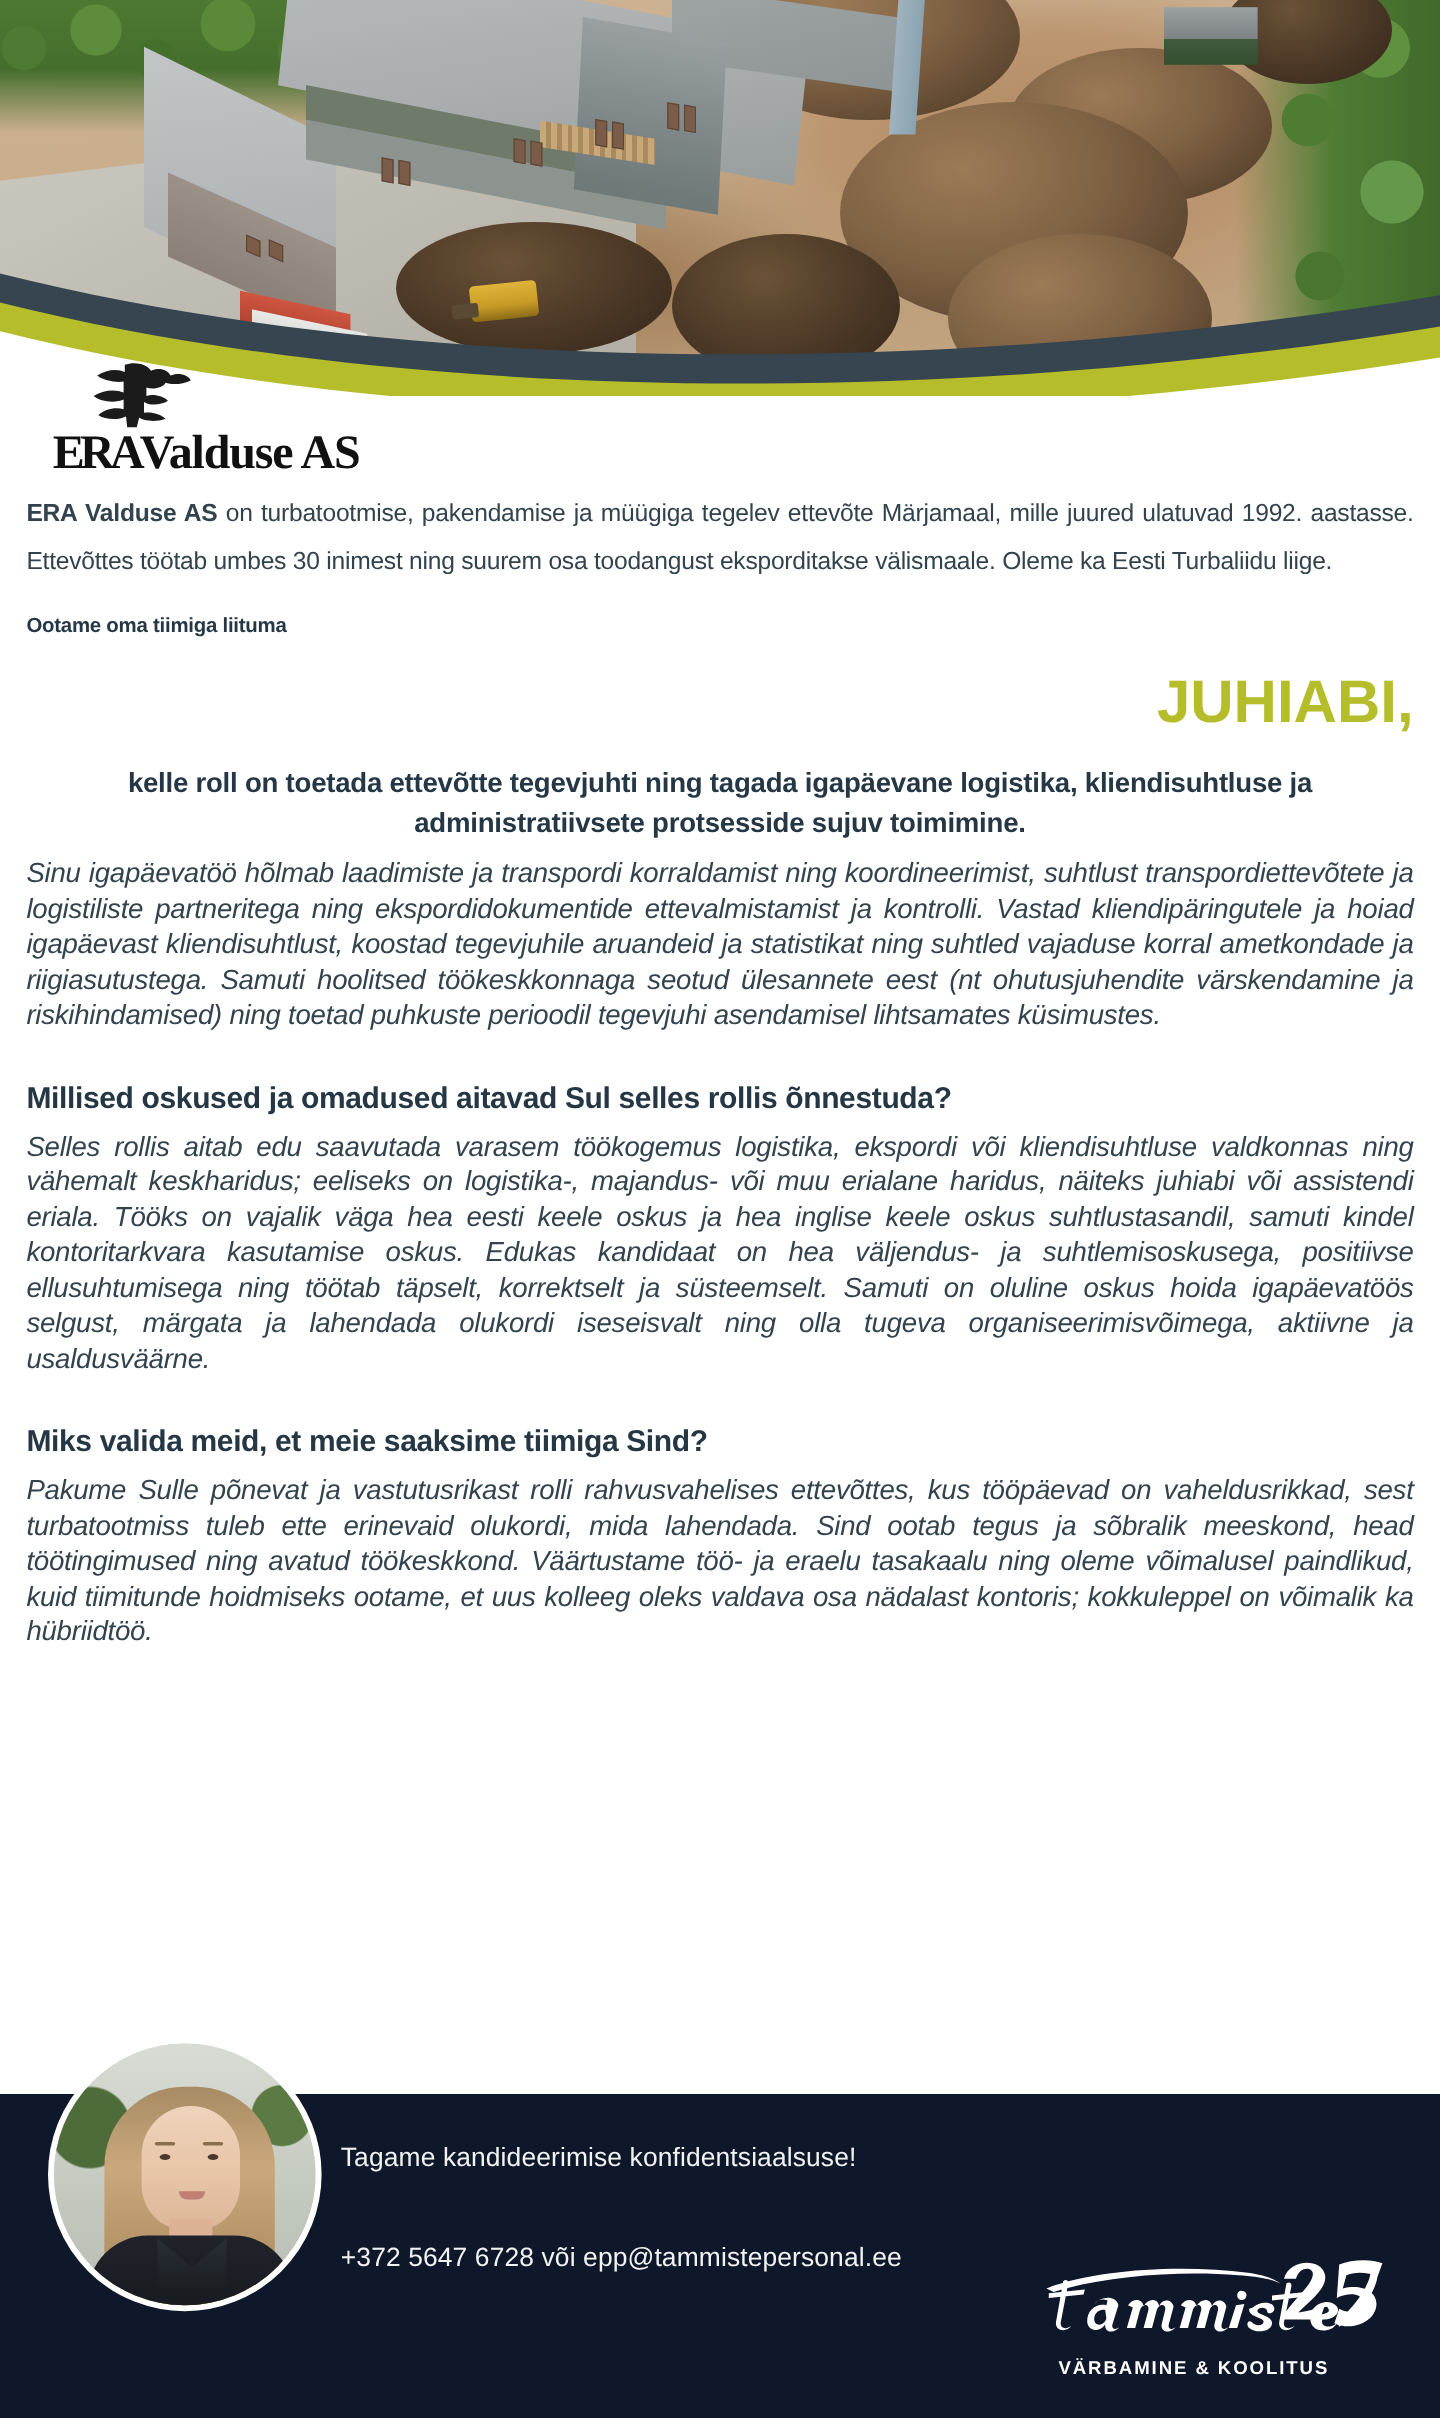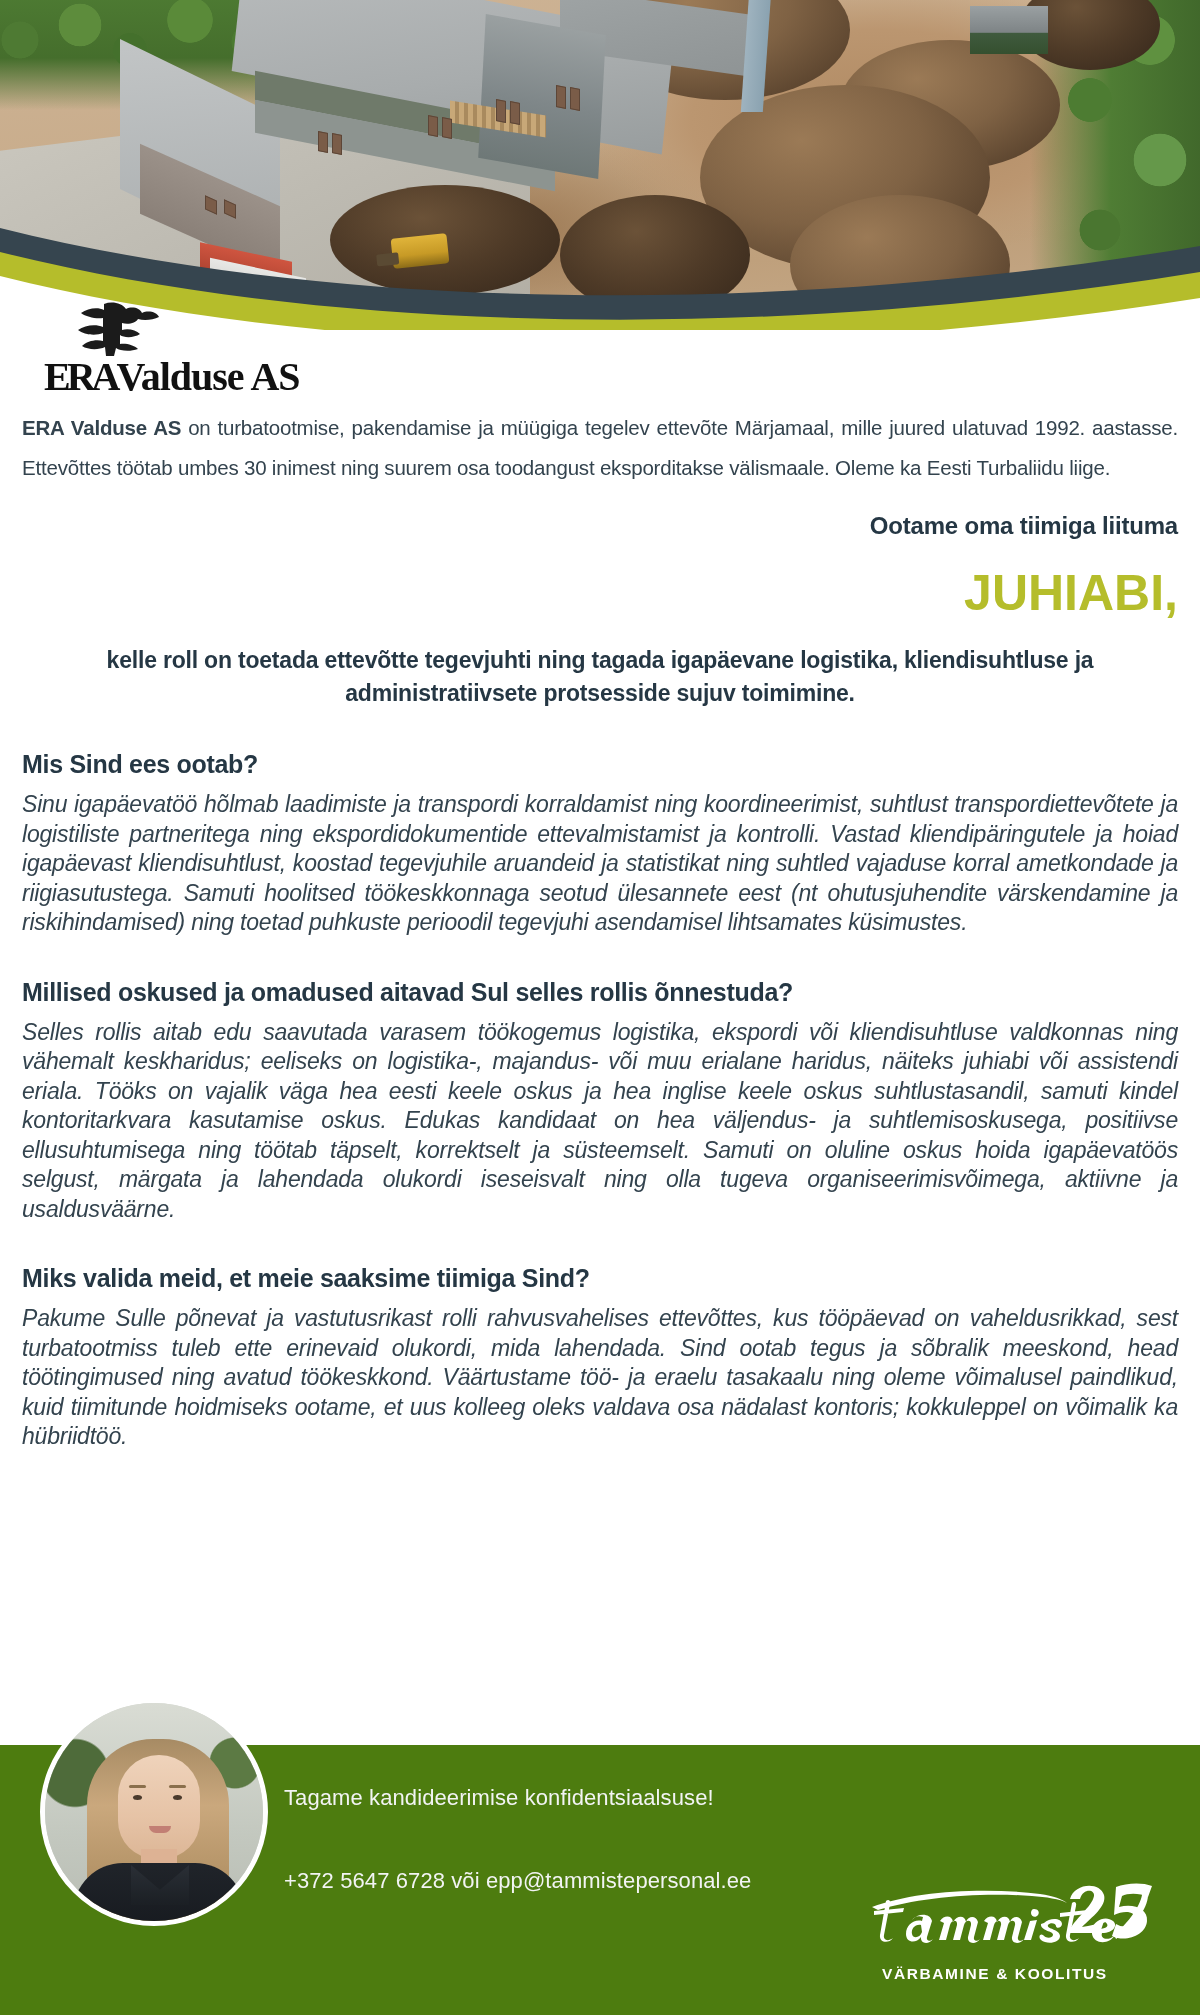--- a/index.html
+++ b/index.html
@@ -149,21 +149,21 @@
   .content { position:absolute; left:0; top:408px; width:1200px; padding:0 22px; }
   p, h2 { font-family:"Liberation Sans", sans-serif; }
 
   .intro {
     font-size:20.5px; line-height:40px; color:#33434e; text-align:justify;
     letter-spacing:-0.2px;
   }
   .intro b { font-weight:700; }
 
   .lead-small {
-    margin-top:24px; text-align:right; font-size:24px; font-weight:700;
+    margin-top:24px; text-align:left; font-size:17px; font-weight:700;
     color:#253744; letter-spacing:-0.2px;
   }
   .job-title {
     margin-top:24px; text-align:right;
     font-size:50px; font-weight:700; color:#b5bd2b; letter-spacing:0px;
   }
   .lead-big {
     margin-top:22px; text-align:center; font-size:23px; font-weight:700;
     line-height:33px; color:#253744; letter-spacing:-0.2px;
     padding:0 60px;
@@ -174,21 +174,21 @@
     letter-spacing:-0.3px;
   }
   p.section-p {
     margin-top:11px; font-size:23px; line-height:29.5px;
     color:#33434e; text-align:justify; letter-spacing:-0.2px;font-style:italic;
   }
 
   
   .footer {
     position:absolute; left:0; bottom:0; width:1200px; height:270px;
-    background:#4d7c0f;
+    background:#0f172a;
   }
   .portrait {
     position:absolute; left:40px; top:-47px; width:228px; height:228px;
     border-radius:50%; border:5px solid #ffffff; overflow:hidden;
     background:#cfd3cc;
   }
   .portrait-img { position:absolute; inset:0; }
   .p-bg {
     position:absolute; inset:0;
     background:
@@ -309,21 +309,20 @@
 <div class="content">
 
   <p class="intro"><b>ERA Valduse AS</b><span> on turbatootmise, pakendamise ja müügiga tegelev ettevõte Märjamaal, mille juured ulatuvad 1992. aastasse. Ettevõttes töötab umbes 30 inimest ning suurem osa toodangust eksporditakse välismaale. Oleme ka Eesti Turbaliidu liige.</span></p>
 
   <p class="lead-small">Ootame oma tiimiga liituma</p>
 
   <h1 class="job-title">JUHIABI,</h1>
 
   <p class="lead-big">kelle roll on toetada ettevõtte tegevjuhti ning tagada igapäevane logistika, kliendisuhtluse ja administratiivsete protsesside sujuv toimimine.</p>
 
-  <h2 class="section-h">Mis Sind ees ootab?</h2>
   <p class="section-p">Sinu igapäevatöö hõlmab laadimiste ja transpordi korraldamist ning koordineerimist, suhtlust transpordiettevõtete ja logistiliste partneritega ning ekspordidokumentide ettevalmistamist ja kontrolli. Vastad kliendipäringutele ja hoiad igapäevast kliendisuhtlust, koostad tegevjuhile aruandeid ja statistikat ning suhtled vajaduse korral ametkondade ja riigiasutustega. Samuti hoolitsed töökeskkonnaga seotud ülesannete eest (nt ohutusjuhendite värskendamine ja riskihindamised) ning toetad puhkuste perioodil tegevjuhi asendamisel lihtsamates küsimustes.</p>
 
   <h2 class="section-h">Millised oskused ja omadused aitavad Sul selles rollis õnnestuda?</h2>
   <p class="section-p">Selles rollis aitab edu saavutada varasem töökogemus logistika, ekspordi või kliendisuhtluse valdkonnas ning vähemalt keskharidus; eeliseks on logistika-, majandus- või muu erialane haridus, näiteks juhiabi või assistendi eriala. Tööks on vajalik väga hea eesti keele oskus ja hea inglise keele oskus suhtlustasandil, samuti kindel kontoritarkvara kasutamise oskus. Edukas kandidaat on hea väljendus- ja suhtlemisoskusega, positiivse ellusuhtumisega ning töötab täpselt, korrektselt ja süsteemselt. Samuti on oluline oskus hoida igapäevatöös selgust, märgata ja lahendada olukordi iseseisvalt ning olla tugeva organiseerimisvõimega, aktiivne ja usaldusväärne.</p>
 
   <h2 class="section-h">Miks valida meid, et meie saaksime tiimiga Sind?</h2>
   <p class="section-p">Pakume Sulle põnevat ja vastutusrikast rolli rahvusvahelises ettevõttes, kus tööpäevad on vaheldusrikkad, sest turbatootmiss tuleb ette erinevaid olukordi, mida lahendada. Sind ootab tegus ja sõbralik meeskond, head töötingimused ning avatud töökeskkond. Väärtustame töö- ja eraelu tasakaalu ning oleme võimalusel paindlikud, kuid tiimitunde hoidmiseks ootame, et uus kolleeg oleks valdava osa nädalast kontoris; kokkuleppel on võimalik ka hübriidtöö.</p>
 </div>
 
 <div class="footer">

